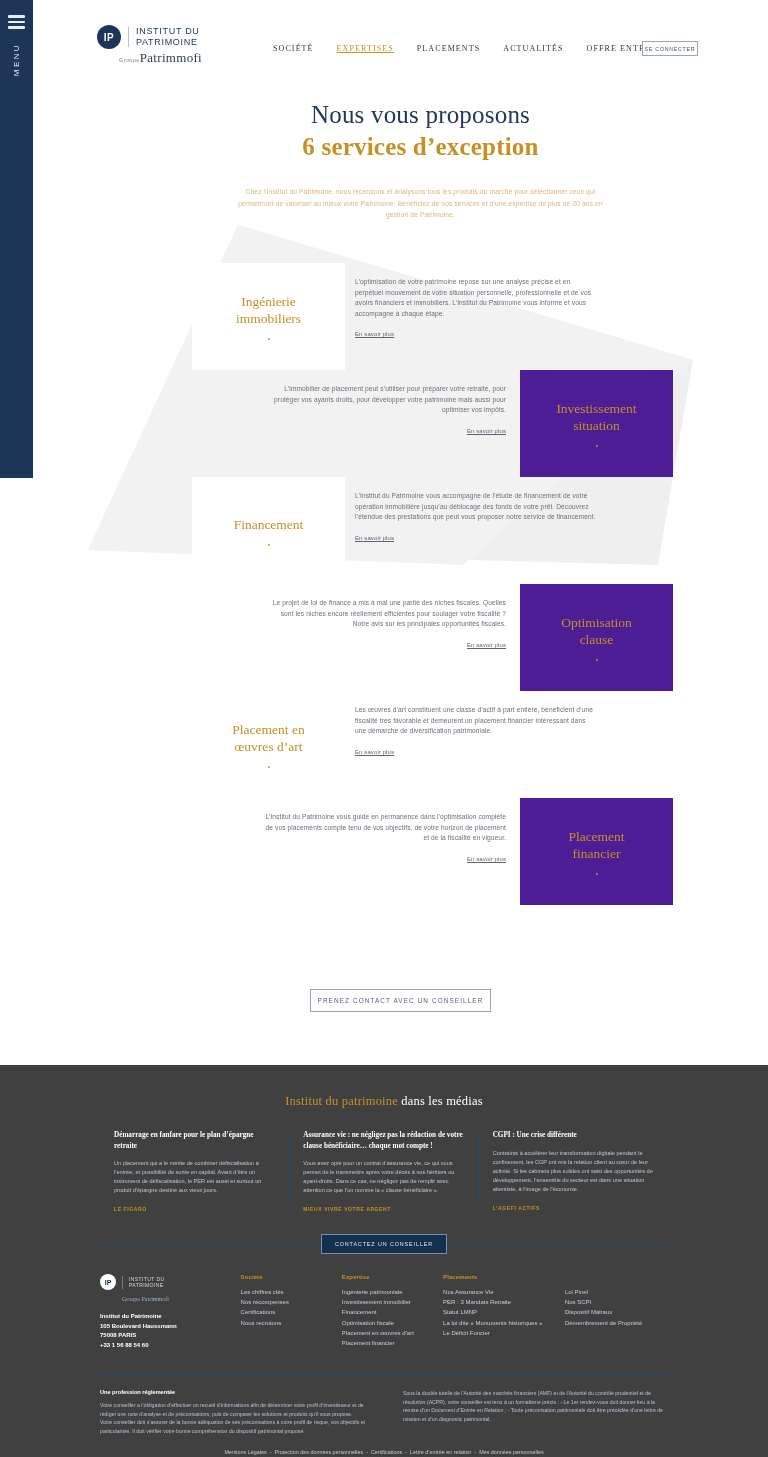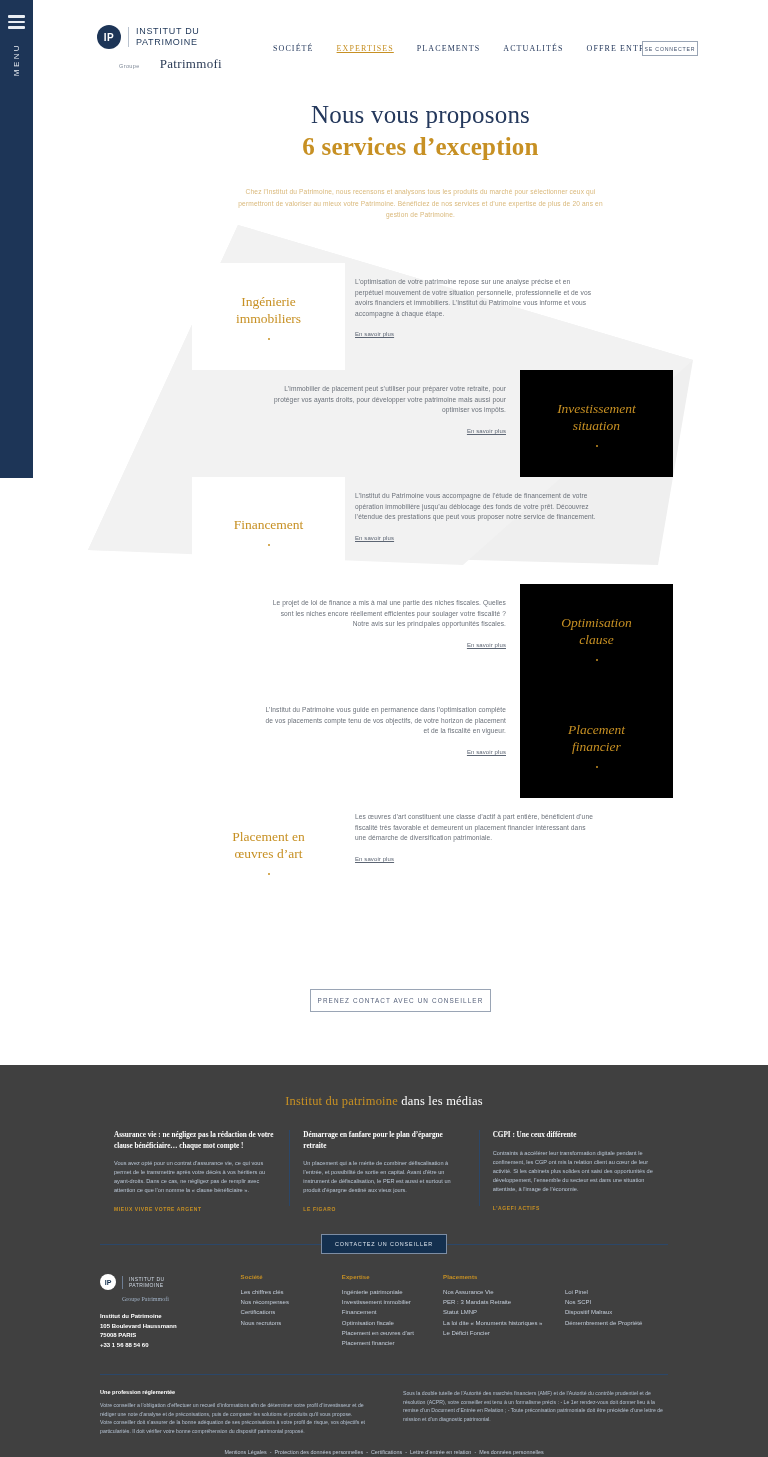--- a/index.html
+++ b/index.html
@@ -35,21 +35,21 @@
     width: 24px; height: 24px; border-radius: 50%; background: #1d3557;
     color: #fff; font-size: 10px; font-weight: bold; letter-spacing: .5px;
     display: flex; align-items: center; justify-content: center;
     font-family: "Liberation Sans", sans-serif;
   }
   .brand-sep { width: 1px; height: 20px; background: #b9c2ce; }
   .brand-name {
     color: #1d3557; font-size: 9px; line-height: 11px; letter-spacing: .7px;
     font-family: "Liberation Sans", sans-serif;
   }
-  .brand-sub { display: flex; align-items: baseline; gap: 20px; margin-top: 7px; margin-left: 22px; }
+  .brand-sub { display: flex; align-items: baseline; gap: 0; margin-top: 1px; margin-left: 22px; }
   .brand-sub .g { font-size: 5.5px; color: #7d8796; letter-spacing: .4px; }
   .brand-sub .p { font-size: 13px; color: #2b3b56; font-family: "Liberation Serif", serif; letter-spacing: .3px; }
 
   .nav { position: absolute; left: 240px; top: 44px; display: flex; align-items: center; gap: 23px; }
   .nav a {
     font-size: 8px; letter-spacing: 1.1px; color: #24385c; text-decoration: none;
     font-family: "Liberation Serif", serif; white-space: nowrap;
   }
   .nav a.active { color: #c79023; text-decoration: underline; font-family: Liberation Serif, serif; }
   .btn-login {
@@ -77,21 +77,21 @@
     color: #d9b87a; letter-spacing: .15px;
   }
 
   
   .services { position: absolute; left: 33px; top: 263px; width: 735px; }
   .srow { position: relative; height: 107px; padding-left: 13px; }
   .card {
     position: absolute; top: 0; width: 153px; height: 107px;
     display: flex; flex-direction: column; align-items: center; justify-content: center;
   }
-  .card.shaded { background: #000000; font-style: italic; }
+  .card.shaded { background: #4c1d95; }
   .card.white  { background: #ffffff; }
   .card h3 {
     font-family: "Liberation Serif", serif; font-weight: normal;
     font-size: 13.5px; line-height: 17px; color: #c79023; text-align: center;
   }
   .card .dot { margin-top: 11px; width: 2px; height: 2px; background: #c79023; border-radius: 50%; }
 
   .copy { position: absolute; top: 14px; width: 242px; }
   .copy p { font-size: 6.6px; line-height: 10.6px; color: #6a7079; letter-spacing: .1px; }
   .copy .more {
@@ -281,73 +281,73 @@
         <span>clause</span>
       </h3>
       <span class="dot"></span>
     </div>
     <div class="copy">
       <p>Le projet de loi de finance a mis à mal une partie des niches fiscales. Quelles sont les niches encore réellement efficientes pour soulager votre fiscalité ? Notre avis sur les principales opportunités fiscales.</p>
       <a class="more">En savoir plus</a>
     </div>
   </div>
 
+  <div class="srow left">
+    <div class="card white">
+      <h3>
+        <span>Placement en</span><br>
+        <span>œuvres d’art</span>
+      </h3>
+      <span class="dot"></span>
+    </div>
+    <div class="copy">
+      <p>Les œuvres d’art constituent une classe d’actif à part entière, bénéficient d’une fiscalité très favorable et demeurent un placement financier intéressant dans une démarche de diversification patrimoniale.</p>
+      <a class="more">En savoir plus</a>
+    </div>
+  </div>
+
   <div class="srow right">
     <div class="card shaded">
       <h3>
         <span>Placement</span><br>
         <span>financier</span>
       </h3>
       <span class="dot"></span>
     </div>
     <div class="copy">
       <p>L’Institut du Patrimoine vous guide en permanence dans l’optimisation complète de vos placements compte tenu de vos objectifs, de votre horizon de placement et de la fiscalité en vigueur.</p>
-      <a class="more">En savoir plus</a>
-    </div>
-  </div>
-
-  <div class="srow left">
-    <div class="card white">
-      <h3>
-        <span>Placement en</span><br>
-        <span>œuvres d’art</span>
-      </h3>
-      <span class="dot"></span>
-    </div>
-    <div class="copy">
-      <p>Les œuvres d’art constituent une classe d’actif à part entière, bénéficient d’une fiscalité très favorable et demeurent un placement financier intéressant dans une démarche de diversification patrimoniale.</p>
       <a class="more">En savoir plus</a>
     </div>
   </div>
 
 </section>
 
 <div class="cta-wrap">
   <button class="cta">PRENEZ CONTACT AVEC UN CONSEILLER</button>
 </div>
 
 <footer class="footer">
 
   <div class="media-title">
     <span class="gold">Institut du patrimoine</span><span class="white"> dans les médias</span>
   </div>
 
   <div class="media-grid">
+    <div class="media-col">
+      <h4>Démarrage en fanfare pour le plan d’épargne retraite</h4>
+      <p>Un placement qui a le mérite de combiner défiscalisation à l’entrée, et possibilité de sortie en capital. Avant d’être un instrument de défiscalisation, le PER est aussi et surtout un produit d’épargne destiné aux vieux jours.</p>
+      <span class="src">LE FIGARO</span>
+    </div>
     <div class="media-col">
       <h4>Assurance vie : ne négligez pas la rédaction de votre clause bénéficiaire… chaque mot compte !</h4>
       <p>Vous avez opté pour un contrat d’assurance vie, ce qui vous permet de le transmettre après votre décès à vos héritiers ou ayant-droits. Dans ce cas, ne négligez pas de remplir avec attention ce que l’on nomme la « clause bénéficiaire ».</p>
       <span class="src">MIEUX VIVRE VOTRE ARGENT</span>
     </div>
     <div class="media-col">
-      <h4>Démarrage en fanfare pour le plan d’épargne retraite</h4>
-      <p>Un placement qui a le mérite de combiner défiscalisation à l’entrée, et possibilité de sortie en capital. Avant d’être un instrument de défiscalisation, le PER est aussi et surtout un produit d’épargne destiné aux vieux jours.</p>
-      <span class="src">LE FIGARO</span>
-    </div>
-    <div class="media-col">
-      <h4>CGPI : Une ceux différente</h4>
+      <h4>CGPI : Une crise différente</h4>
       <p>Contraints à accélérer leur transformation digitale pendant le confinement, les CGP ont mis la relation client au cœur de leur activité. Si les cabinets plus solides ont saisi des opportunités de développement, l’ensemble du secteur est dans une situation attentiste, à l’image de l’économie.</p>
       <span class="src">L'AGEFI ACTIFS</span>
     </div>
   </div>
 
   <div class="contact-wrap">
     <button class="btn-contact">CONTACTEZ UN CONSEILLER</button>
   </div>
 
   <div class="cols">

